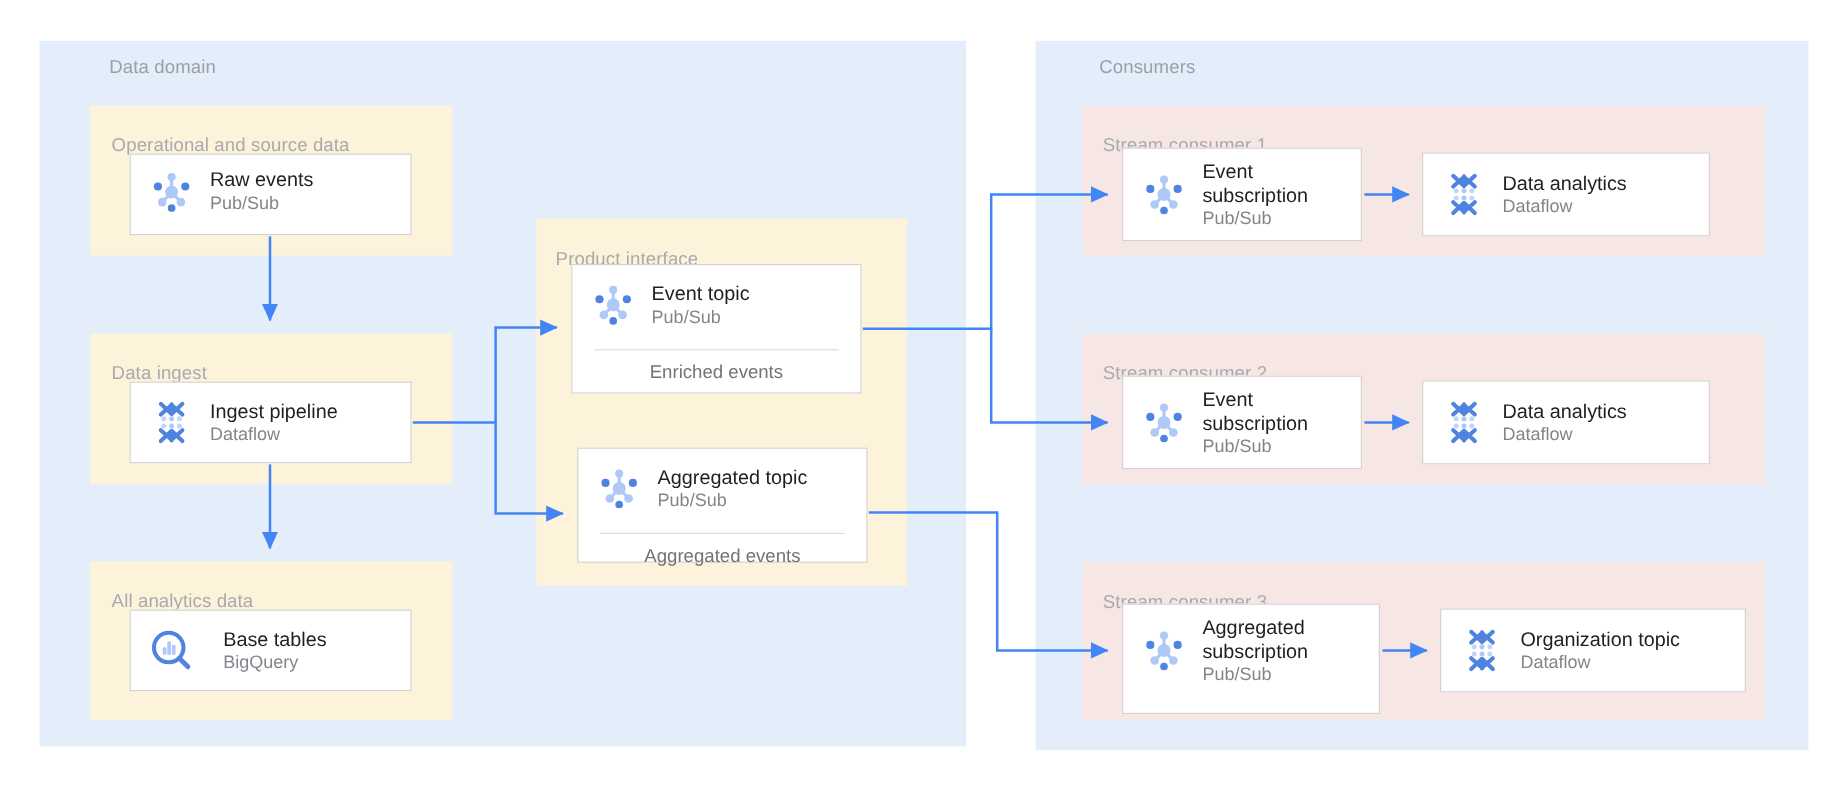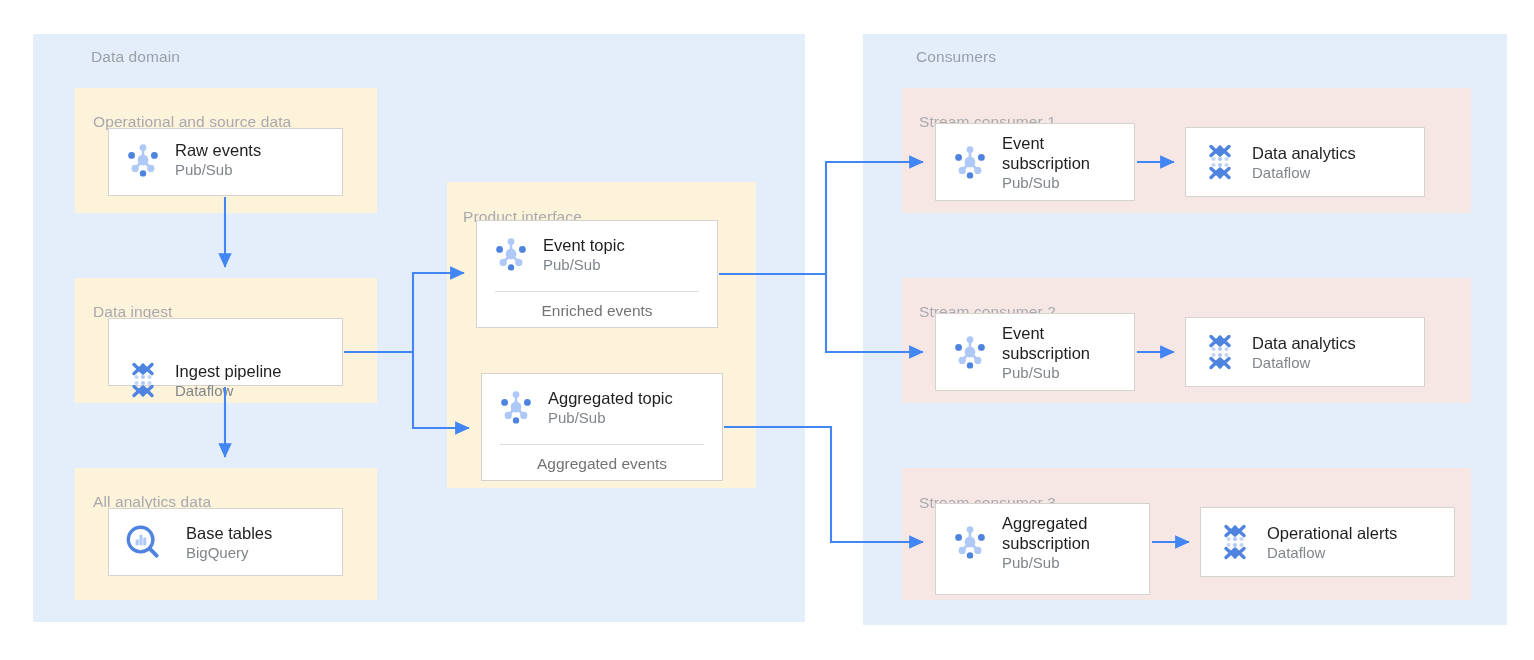--- a/index.html
+++ b/index.html
@@ -57,21 +57,21 @@
         <div class="title">Raw events</div>
         <div class="subtitle">Pub/Sub</div>
       </span>
     </div>
   </div>
 
   <div class="group yellow" style="left:75px;top:278px;width:302px;height:125px;"></div>
   <div class="group-title" style="left:93px;top:287px;">Data ingest</div>
 
   <div class="card" style="left:108px;top:318px;width:235px;height:68px;">
-    <div class="card-row" style="height:66px;margin-top:28px;">
+    <div class="card-row" style="height:66px;">
       <span class="ico">
         <svg width="40" height="40" viewBox="0 0 40 40">
           <path d="M11 4.5 L20 13 L29 4.5 M20 13 L20 5" stroke="#4f83e0" stroke-width="3.4" fill="none" stroke-linecap="round" stroke-linejoin="round"></path>
           <path d="M11 13.5 L20 5.5 L29 13.5" stroke="#4f83e0" stroke-width="3.4" fill="none" stroke-linecap="round" stroke-linejoin="round"></path>
           <path d="M11 35.5 L20 27 L29 35.5 M20 27 L20 35" stroke="#4f83e0" stroke-width="3.4" fill="none" stroke-linecap="round" stroke-linejoin="round"></path>
           <path d="M11 26.5 L20 34.5 L29 26.5" stroke="#4f83e0" stroke-width="3.4" fill="none" stroke-linecap="round" stroke-linejoin="round"></path>
           <circle cx="13.5" cy="17" r="2.1" fill="#c3d6f8"></circle>
           <circle cx="26.5" cy="17" r="2.1" fill="#c3d6f8"></circle>
           <circle cx="13.5" cy="23" r="2.1" fill="#c3d6f8"></circle>
           <circle cx="26.5" cy="23" r="2.1" fill="#c3d6f8"></circle>
@@ -126,21 +126,21 @@
       </span>
       <span class="txt">
         <div class="title">Event topic</div>
         <div class="subtitle">Pub/Sub</div>
       </span>
     </div>
     <div class="divider" style="top:70px;"></div>
     <div class="footer-label" style="top:80px;">Enriched events</div>
   </div>
 
-  <div class="card" style="left:481px;top:373px;width:242px;height:108px;">
+  <div class="card" style="left:481px;top:373px;width:242px;height:96px;">
     <div class="card-row" style="height:66px;">
       <span class="ico">
         <svg width="40" height="40" viewBox="0 0 40 40">
           <circle cx="20" cy="20" r="5.4" fill="#aec8f7"></circle>
           <circle cx="20" cy="7.6" r="3.4" fill="#aec8f7"></circle>
           <circle cx="8.6" cy="15.4" r="3.4" fill="#4f83e0"></circle>
           <circle cx="31.4" cy="15.4" r="3.4" fill="#4f83e0"></circle>
           <circle cx="12.2" cy="28.4" r="3.6" fill="#aec8f7"></circle>
           <circle cx="27.8" cy="28.4" r="3.6" fill="#aec8f7"></circle>
           <circle cx="20" cy="33.4" r="3.2" fill="#4f83e0"></circle>
@@ -287,21 +287,21 @@
           <path d="M11 26.5 L20 34.5 L29 26.5" stroke="#4f83e0" stroke-width="3.4" fill="none" stroke-linecap="round" stroke-linejoin="round"></path>
           <circle cx="13.5" cy="17" r="2.1" fill="#c3d6f8"></circle>
           <circle cx="26.5" cy="17" r="2.1" fill="#c3d6f8"></circle>
           <circle cx="13.5" cy="23" r="2.1" fill="#c3d6f8"></circle>
           <circle cx="26.5" cy="23" r="2.1" fill="#c3d6f8"></circle>
           <circle cx="20" cy="17" r="2.1" fill="#aec8f7"></circle>
           <circle cx="20" cy="23" r="2.1" fill="#aec8f7"></circle>
         </svg>
       </span>
       <span class="txt">
-        <div class="title">Operational alerts</div>
+        <div class="title">Organization topic</div>
         <div class="subtitle">Dataflow</div>
       </span>
     </div>
   </div>
 
   <svg class="wire">
     <defs>
       <marker id="ah" markerWidth="8" markerHeight="8" refX="6.6" refY="4" orient="auto" markerUnits="strokeWidth">
         <path d="M0,0.8 L7,4 L0,7.2 z" fill="#4285f4"></path>
       </marker>

